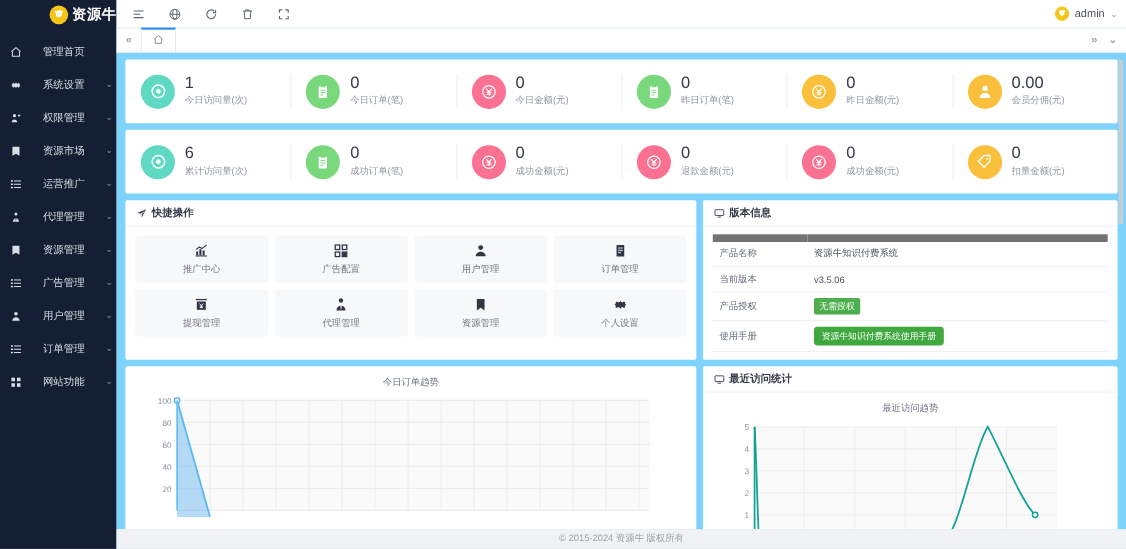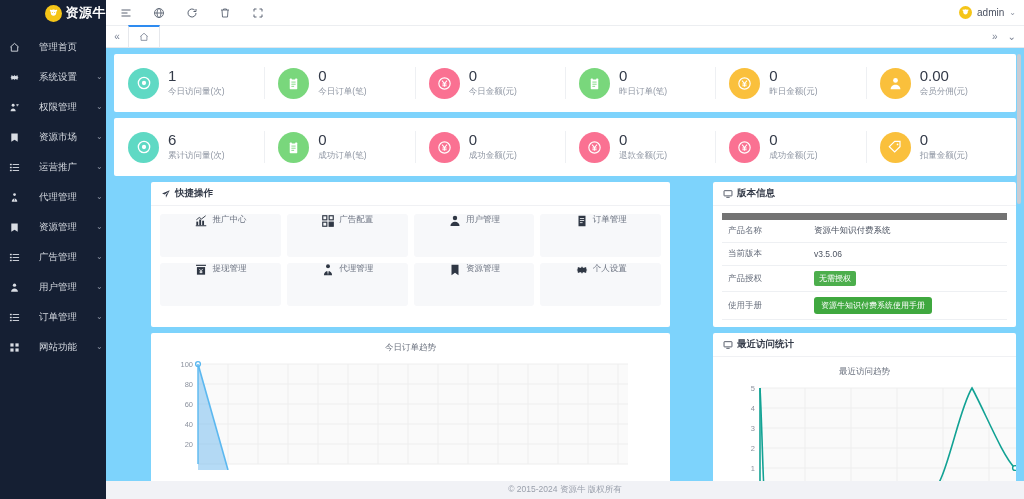--- a/index.html
+++ b/index.html
@@ -100,40 +100,40 @@
     width: 31px; height: 31px; border-radius: 50%; flex: 0 0 31px;
     display: flex; align-items: center; justify-content: center; color: #fff;
   }
   .stat-ico svg { display: block; }
   .stat-txt { display: flex; flex-direction: column; gap: 1px; min-width: 0; }
   .stat-num { font-size: 15px; color: #333a48; line-height: 1.1; }
   .stat-label { font-size: 8.5px; color: #8f96a3; white-space: nowrap; }
 
   
   .panels { display: flex; gap: 6px; margin-top: 6px; }
-  .panel { background: #fff; border-radius: 2px; overflow: hidden; margin-left: 37px; }
+  .panel { background: #fff; border-radius: 2px; overflow: hidden; }
   .panel-hd {
     height: 24px; display: flex; align-items: center; gap: 4px;
     padding: 0 10px; border-bottom: 1px solid #f0f1f4;
   }
   .panel-hd .ph-ico { color: #3a4150; display: flex; }
   .panel-hd .ph-ico svg { display: block; }
   .panel-hd .ph-title { font-size: 9.5px; color: #333a48; font-weight: 700; }
 
   .panel-left { flex: 0 0 519px; }
   .panel-right { flex: 1; }
 
   
   .qa-grid {
     display: grid; grid-template-columns: repeat(4, 1fr);
     gap: 6px; padding: 8px 9px 9px 9px;
   }
   .qa-item {
     background: #f7f8fa; border-radius: 3px; height: 43px;
-    display: flex; flex-direction: row; 
+    display: flex; flex-direction: column; align-items: center;
     justify-content: center; gap: 4px; cursor: pointer;
   }
   .qa-ico { color: #2f3744; display: flex; }
   .qa-ico svg { display: block; }
   .qa-label { font-size: 8.5px; color: #6d7482; }
 
   
   .vt { width: 100%; border-collapse: collapse; margin: 7px 9px; width: calc(100% - 18px); }
   .vt tr { border-bottom: 1px solid #eef0f3; }
   .vt tr:first-child { border-top: 7px solid #737373; }

